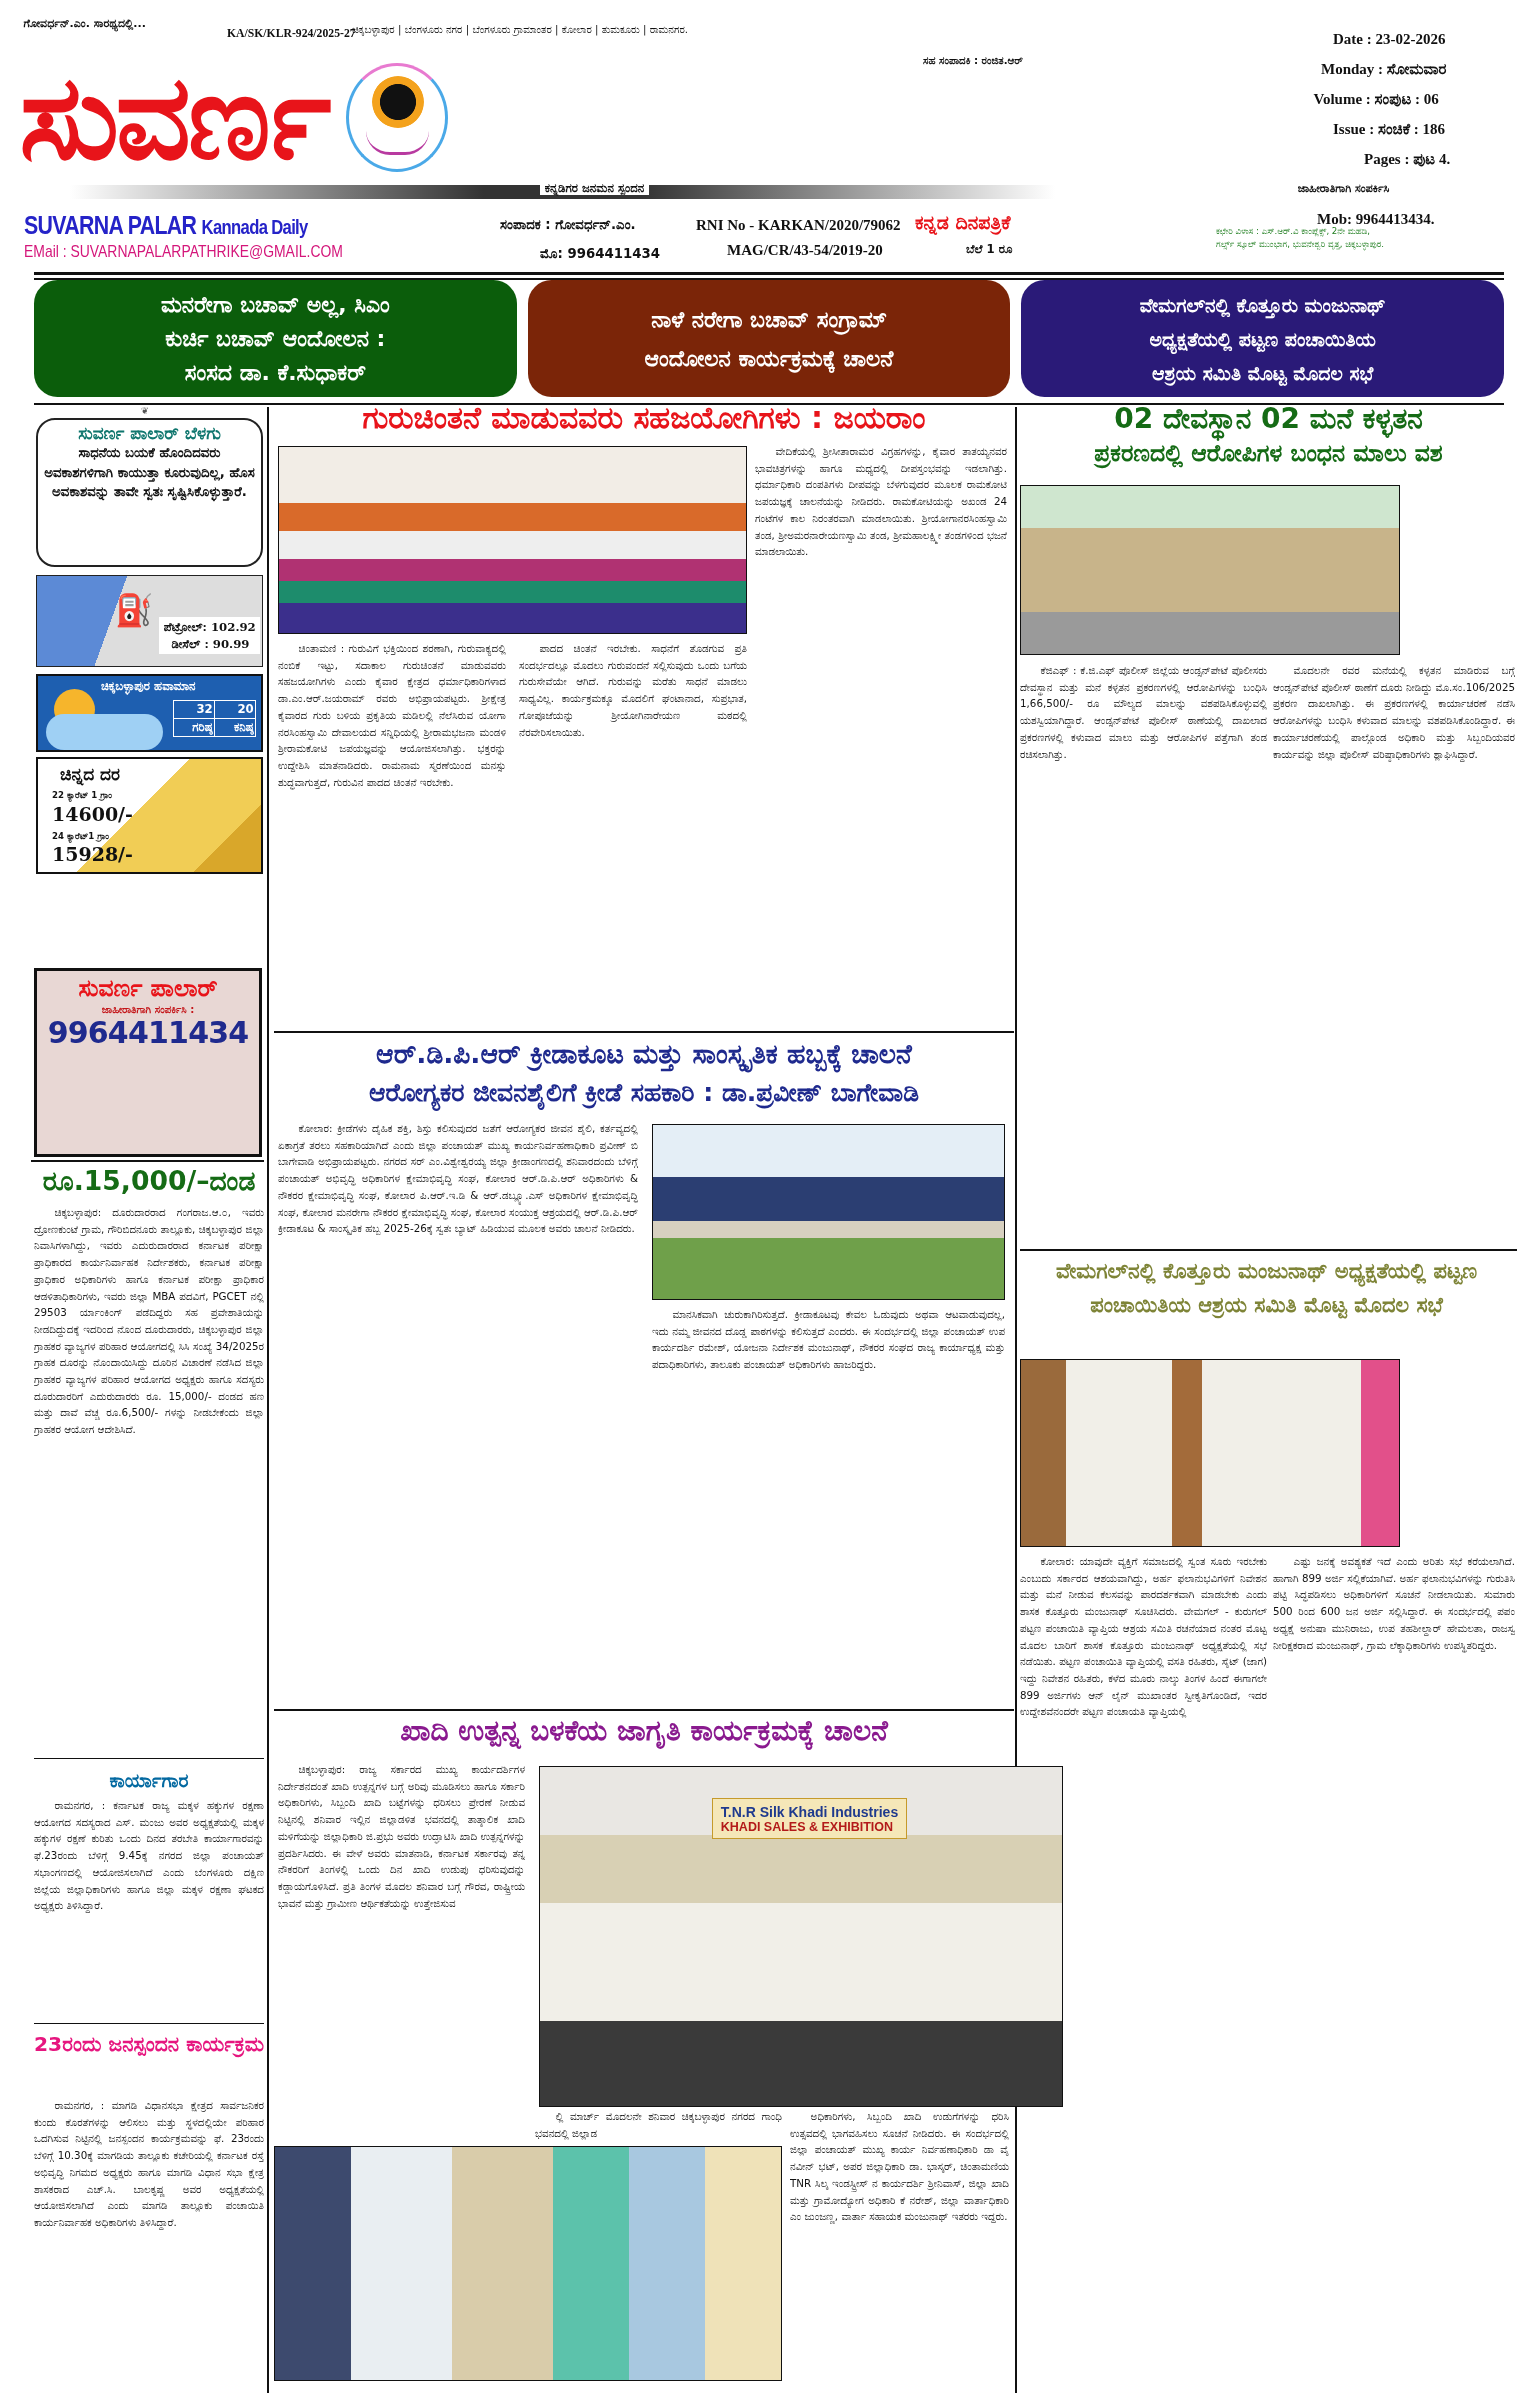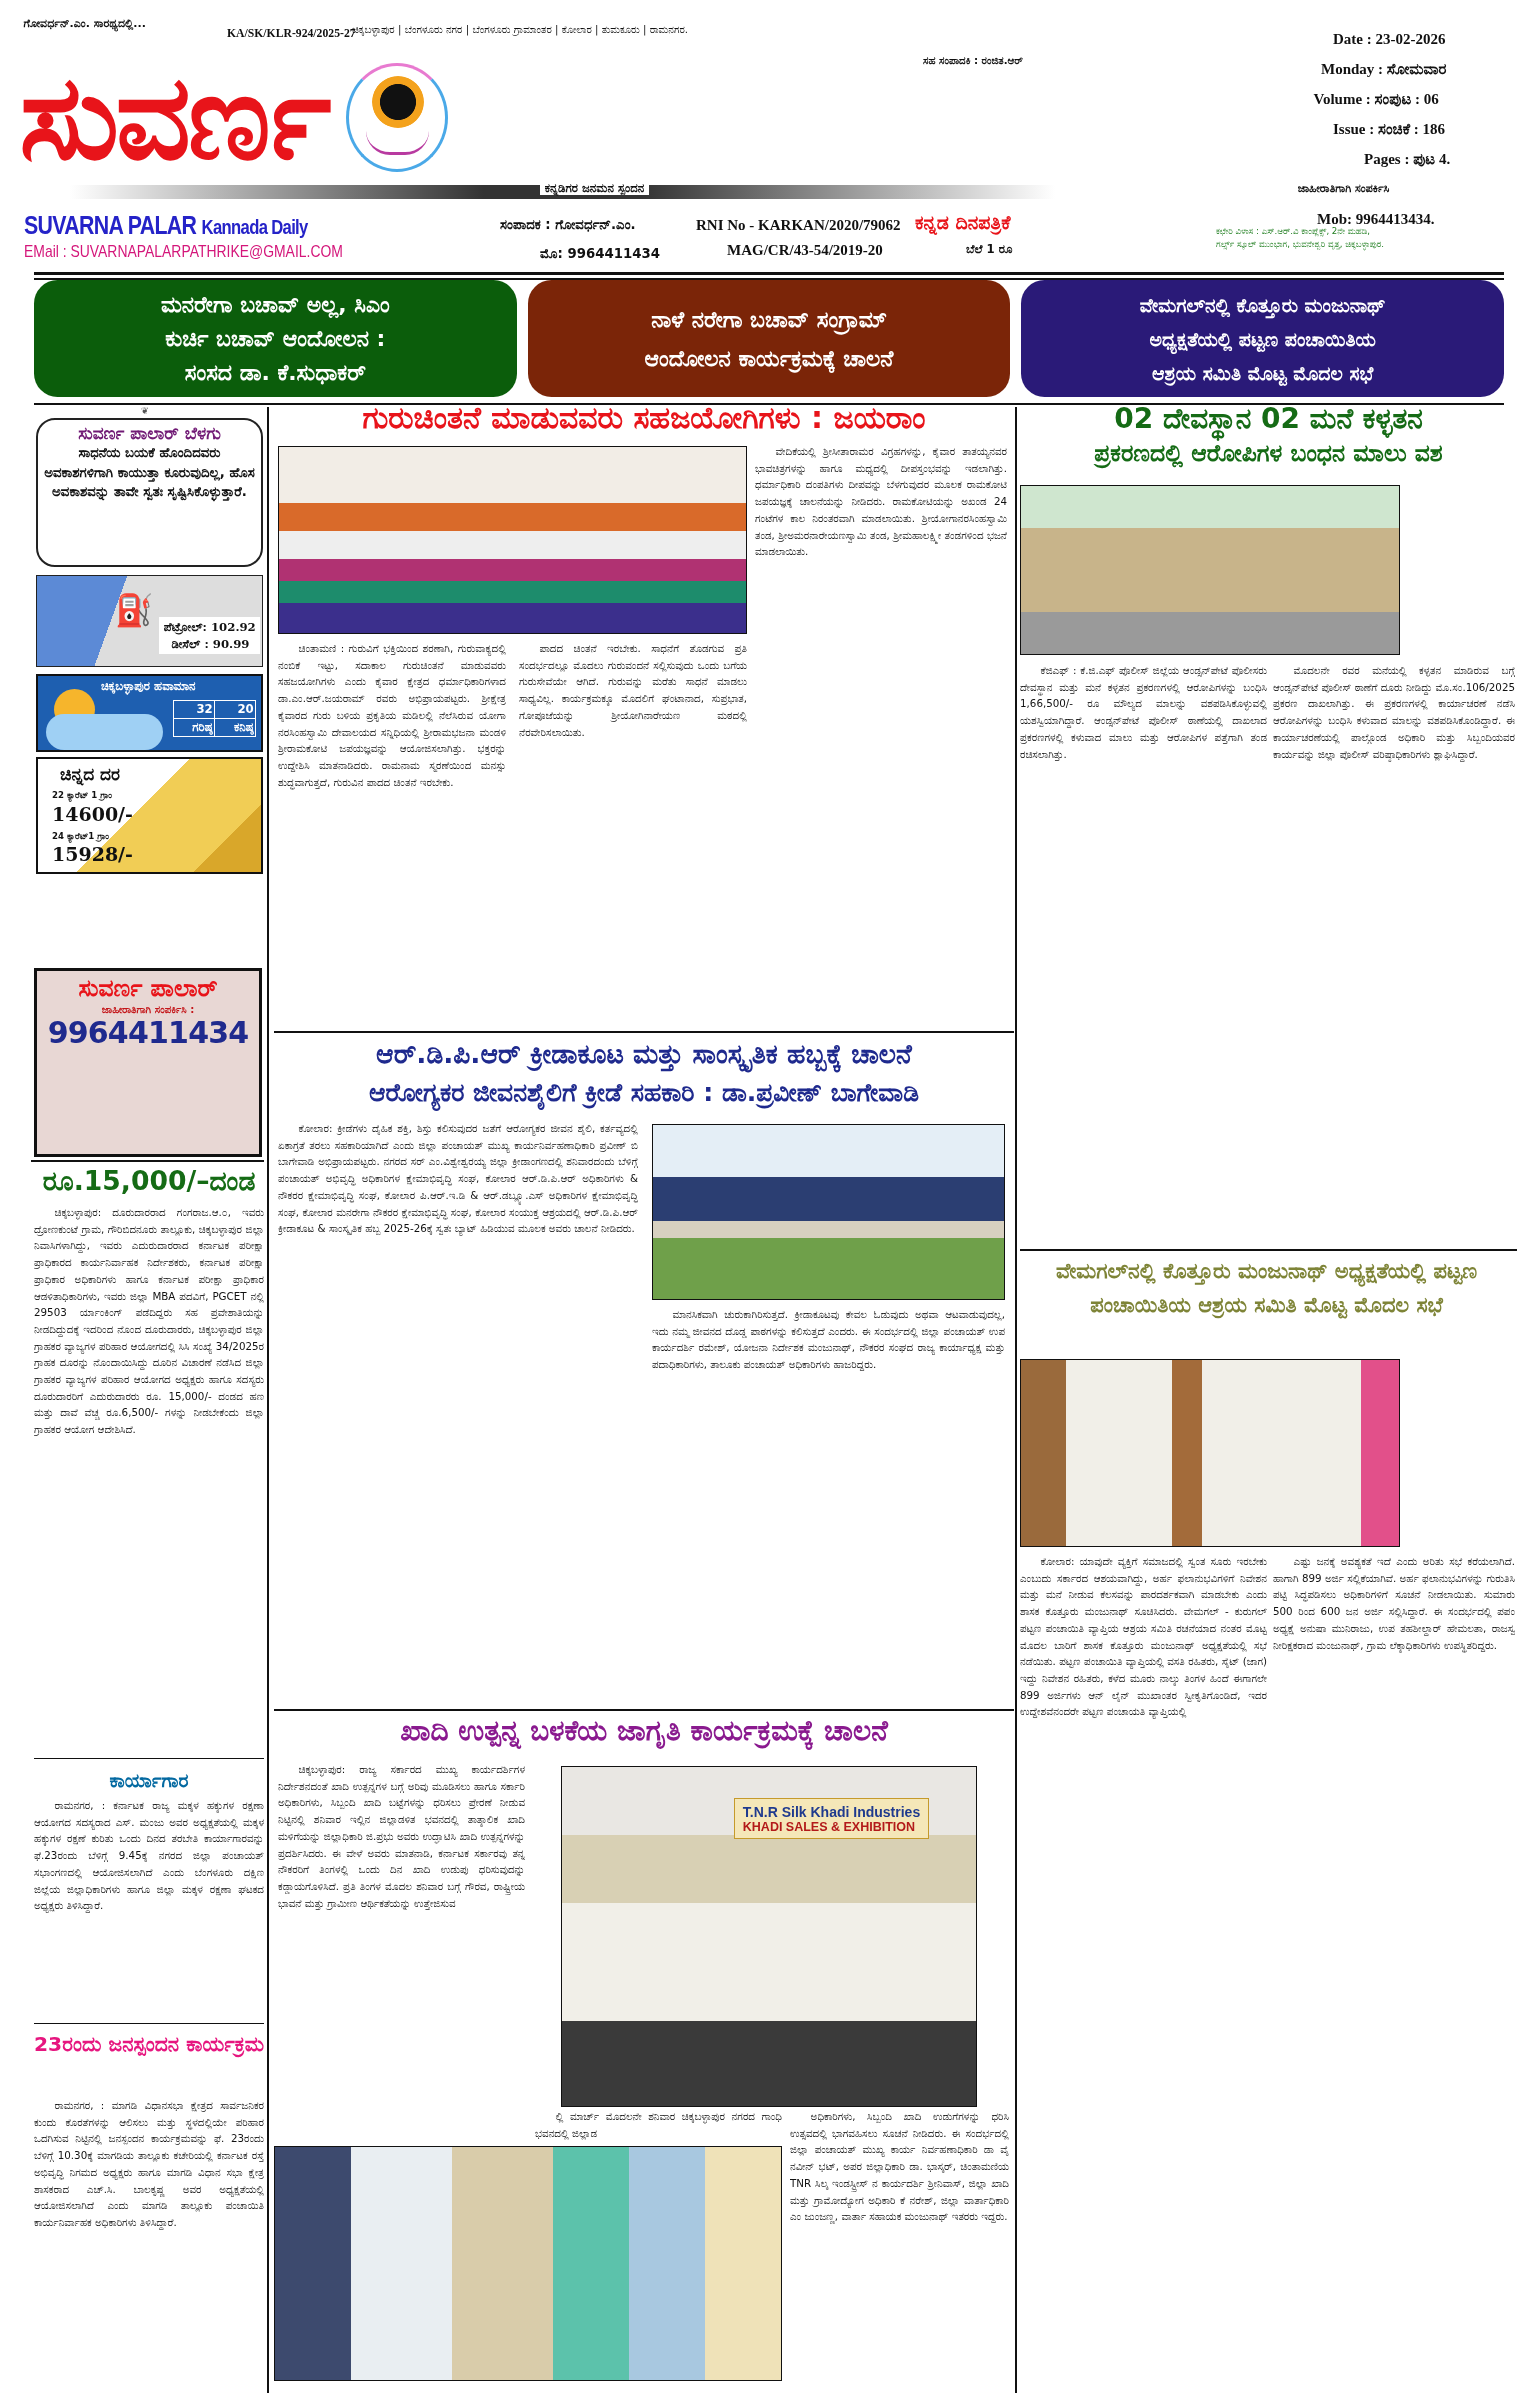--- a/index.html
+++ b/index.html
@@ -31,21 +31,21 @@
 #meta-panel div{white-space:nowrap}
 #mast-address{left:1216px;top:225px;width:301px;color:#1e7d1e;font-size:8.6px;line-height:12.5px}
 .rule{position:absolute;background:#111}
 
 #teasers{left:34px;top:280px;width:1470px;height:117px;display:flex;gap:11px}
 .teaser{flex:1;border-radius:23.5px;color:#fff;display:flex;flex-direction:column;justify-content:center;align-items:center;text-align:center;font-weight:bold;padding:4.7px 7.8px}
 .teaser .t{font-size:22px;line-height:39px}
 .teaser.small .t{font-size:11.7px;line-height:34px}
 
 #quote-box{left:36px;top:418px;width:227px;height:149px;border:2.3px solid #222;border-radius:19px;text-align:center;padding:3.1px 4.7px}
-#quote-box .h{color:#701a75;font-weight:bold;font-size:17px}
+#quote-box .h{color:#0f766e;font-weight:bold;font-size:17px}
 #quote-box .q{font-size:13.3px;font-weight:bold;line-height:19.5px}
 #fuel-box{left:36px;top:575px;width:227px;height:92px;border:1.6px solid #222;background:linear-gradient(110deg,#5c8ad6 0 35%,#ddd 35% 100%);position:absolute}
 #fuel-box .panel{position:absolute;right:1.6px;top:41px;background:#fff;padding:1.6px 4.7px;font-family:"DejaVu Serif",serif;font-weight:bold;font-size:11.7px;line-height:17px}
 #weather-box{left:36px;top:674px;width:227px;height:78px;border:2.3px solid #111;background:#1e5fb0;color:#fff;position:absolute}
 #weather-box .title{position:absolute;left:63px;top:3.1px;font-size:11.7px;font-weight:bold}
 #weather-box .sun{position:absolute;left:15.6px;top:12.5px;width:41px;height:41px;border-radius:50%;background:#f6b52c}
 #weather-box .cloud{position:absolute;left:7.8px;top:38px;width:117px;height:36px;border-radius:23.5px;background:#9fd0f4}
 #weather-box table{position:absolute;right:4.7px;top:23.5px;border-collapse:collapse}
 #weather-box td{border:1.6px solid #fff;width:41px;text-align:right;font-size:11.7px;font-weight:bold;padding:1.6px}
 #gold-box{left:36px;top:757px;width:227px;height:117px;border:2.3px solid #111;position:absolute;background:linear-gradient(135deg,#fff 0 45%,#f1cd55 45% 80%,#d9a72a 80%)}
@@ -220,21 +220,21 @@
 <div class="abs body-text" style="left:652px;top:1306px;width:353px;height:393px">
     <p>ಮಾನಸಿಕವಾಗಿ ಚುರುಕಾಗಿರಿಸುತ್ತದೆ. ಕ್ರೀಡಾಕೂಟವು ಕೇವಲ ಓಡುವುದು ಅಥವಾ ಆಟವಾಡುವುದಲ್ಲ, ಇದು ನಮ್ಮ ಜೀವನದ ದೊಡ್ಡ ಪಾಠಗಳನ್ನು ಕಲಿಸುತ್ತದೆ ಎಂದರು. ಈ ಸಂದರ್ಭದಲ್ಲಿ ಜಿಲ್ಲಾ ಪಂಚಾಯತ್ ಉಪ ಕಾರ್ಯದರ್ಶಿ ರಮೇಶ್, ಯೋಜನಾ ನಿರ್ದೇಶಕ ಮಂಜುನಾಥ್, ನೌಕರರ ಸಂಘದ ರಾಜ್ಯ ಕಾರ್ಯಾಧ್ಯಕ್ಷ ಮತ್ತು ಪದಾಧಿಕಾರಿಗಳು, ತಾಲೂಕು ಪಂಚಾಯತ್ ಅಧಿಕಾರಿಗಳು ಹಾಜರಿದ್ದರು.</p>
   </div>
 
 <div class="rule" style="left:274px;top:1709px;width:740px;height:1.6px"></div>
 
 <div class="abs story-head" style="left:274px;top:1714px;width:740px;font-size:28px;color:#8a1a8f">ಖಾದಿ ಉತ್ಪನ್ನ ಬಳಕೆಯ ಜಾಗೃತಿ ಕಾರ್ಯಕ್ರಮಕ್ಕೆ ಚಾಲನೆ</div>
 <div class="abs body-text" style="left:278px;top:1761px;width:247px;height:375px">
     <p>ಚಿಕ್ಕಬಳ್ಳಾಪುರ: ರಾಜ್ಯ ಸರ್ಕಾರದ ಮುಖ್ಯ ಕಾರ್ಯದರ್ಶಿಗಳ ನಿರ್ದೇಶನದಂತೆ ಖಾದಿ ಉತ್ಪನ್ನಗಳ ಬಗ್ಗೆ ಅರಿವು ಮೂಡಿಸಲು ಹಾಗೂ ಸರ್ಕಾರಿ ಅಧಿಕಾರಿಗಳು, ಸಿಬ್ಬಂದಿ ಖಾದಿ ಬಟ್ಟೆಗಳನ್ನು ಧರಿಸಲು ಪ್ರೇರಣೆ ನೀಡುವ ನಿಟ್ಟಿನಲ್ಲಿ ಶನಿವಾರ ಇಲ್ಲಿನ ಜಿಲ್ಲಾಡಳಿತ ಭವನದಲ್ಲಿ ತಾತ್ಕಾಲಿಕ ಖಾದಿ ಮಳಿಗೆಯನ್ನು ಜಿಲ್ಲಾಧಿಕಾರಿ ಜಿ.ಪ್ರಭು ಅವರು ಉದ್ಘಾಟಿಸಿ ಖಾದಿ ಉತ್ಪನ್ನಗಳನ್ನು ಪ್ರದರ್ಶಿಸಿದರು. ಈ ವೇಳೆ ಅವರು ಮಾತನಾಡಿ, ಕರ್ನಾಟಕ ಸರ್ಕಾರವು ತನ್ನ ನೌಕರರಿಗೆ ತಿಂಗಳಲ್ಲಿ ಒಂದು ದಿನ ಖಾದಿ ಉಡುಪು ಧರಿಸುವುದನ್ನು ಕಡ್ಡಾಯಗೊಳಿಸಿದೆ. ಪ್ರತಿ ತಿಂಗಳ ಮೊದಲ ಶನಿವಾರ ಬಗ್ಗೆ ಗೌರವ, ರಾಷ್ಟ್ರೀಯ ಭಾವನೆ ಮತ್ತು ಗ್ರಾಮೀಣ ಆರ್ಥಿಕತೆಯನ್ನು ಉತ್ತೇಜಿಸುವ</p>
   </div>
-<div class="photo" style="left:561px;top:1766px;width:416px;height:341px;background:linear-gradient(180deg,#e9e7e3 0 20%,#d8d0b4 20% 40%,#f1efe8 40% 75%,#3a3a3a 75%)">
+<div class="photo" style="left:539px;top:1766px;width:524px;height:341px;background:linear-gradient(180deg,#e9e7e3 0 20%,#d8d0b4 20% 40%,#f1efe8 40% 75%,#3a3a3a 75%)">
   <div class="abs" style="left:172px;top:31px;background:#f5e7b8;border:1.6px solid #c59a2a;padding:4.7px 7.8px;font-family:'Liberation Sans',sans-serif;font-weight:bold;color:#1f3a8e;font-size:14px">
     <div>T.N.R Silk Khadi Industries</div>
     <div style="color:#b31a1a;font-size:12.5px">KHADI SALES &amp; EXHIBITION</div>
   </div>
 </div>
 <div class="abs body-text" style="left:535px;top:2108px;width:247px;height:34px">
     <p>ಲ್ಲಿ ಮಾರ್ಚ್ ಮೊದಲನೇ ಶನಿವಾರ ಚಿಕ್ಕಬಳ್ಳಾಪುರ ನಗರದ ಗಾಂಧಿ ಭವನದಲ್ಲಿ ಜಿಲ್ಲಾಡ</p>
   </div>
 <div class="photo" style="left:274px;top:2146px;width:508px;height:235px;background:linear-gradient(90deg,#3d4a6e 0 15%,#e9eef2 15% 35%,#d9ccaa 35% 55%,#5cc2ab 55% 70%,#a8c8e0 70% 85%,#efe2b8 85%)"></div>
 <div class="abs body-text" style="left:790px;top:2108px;width:219px;height:274px">

